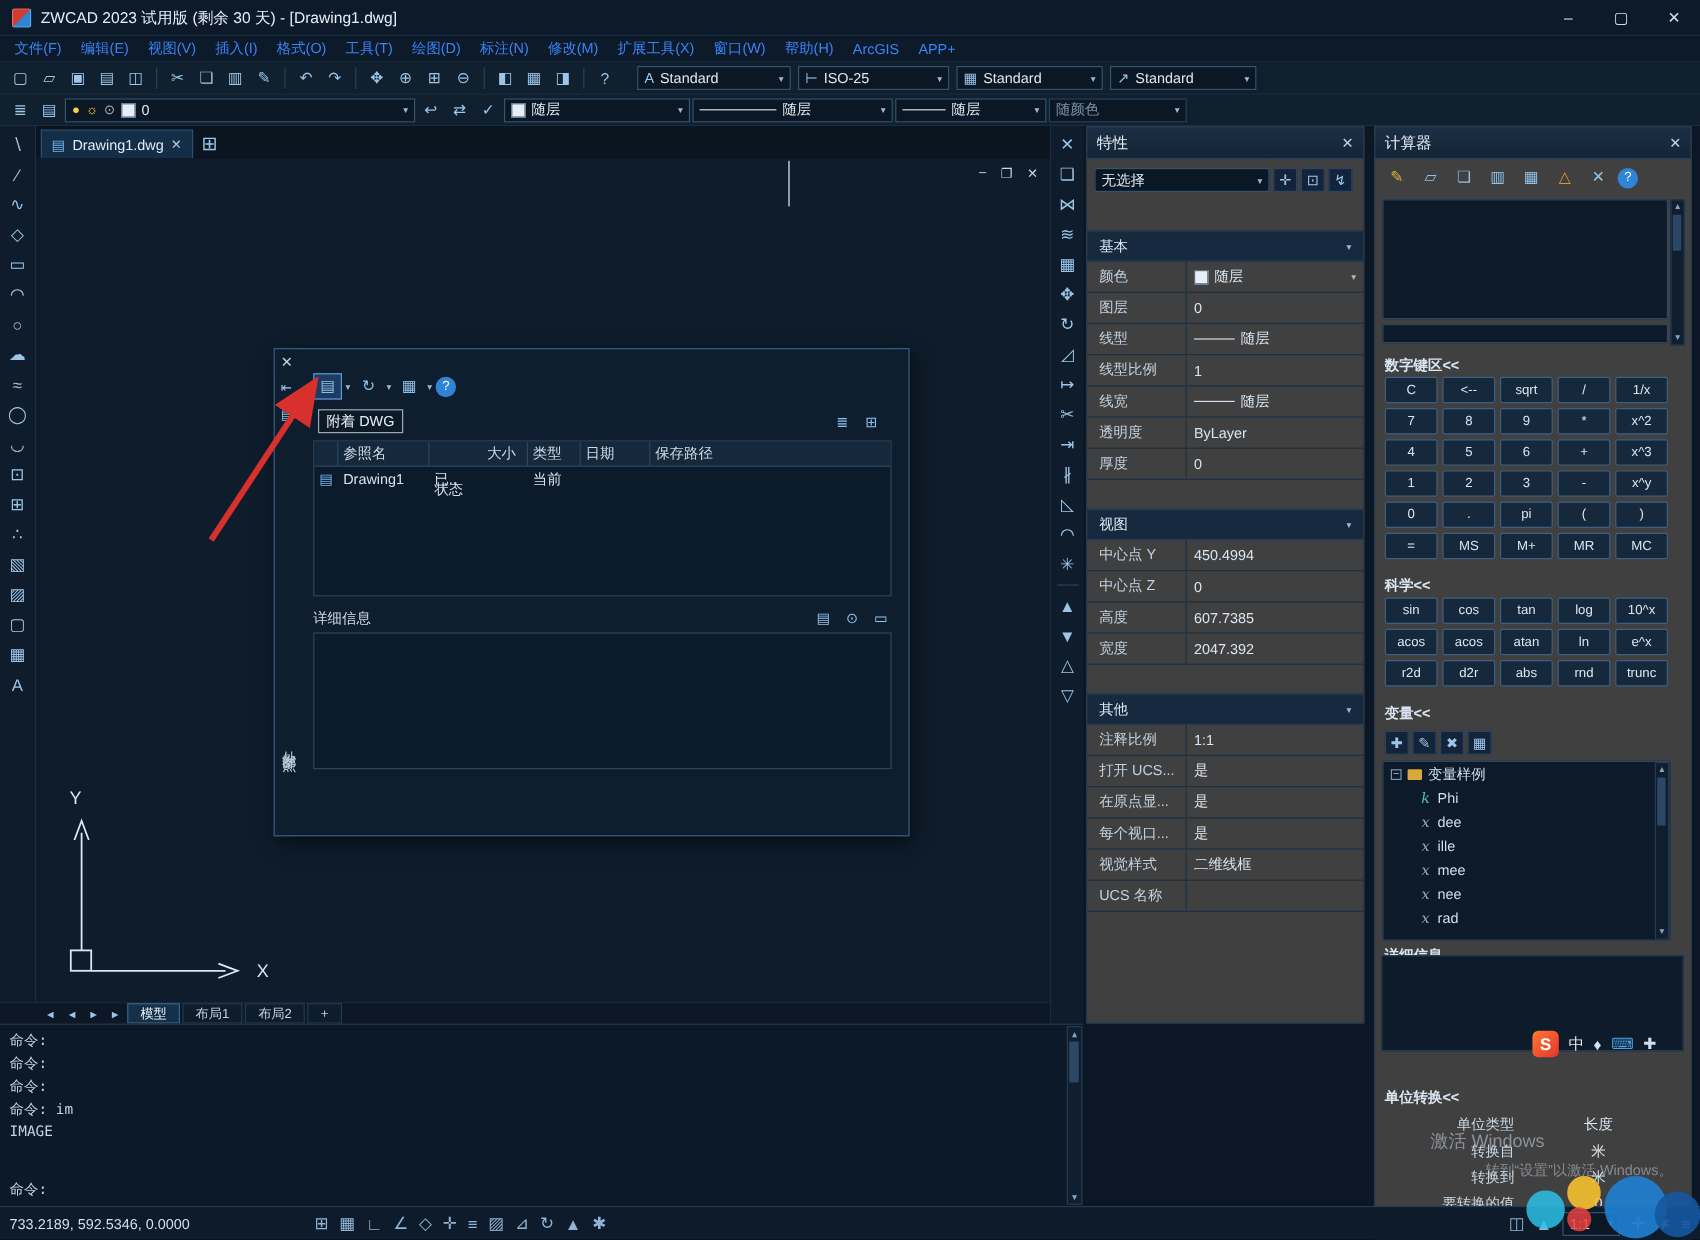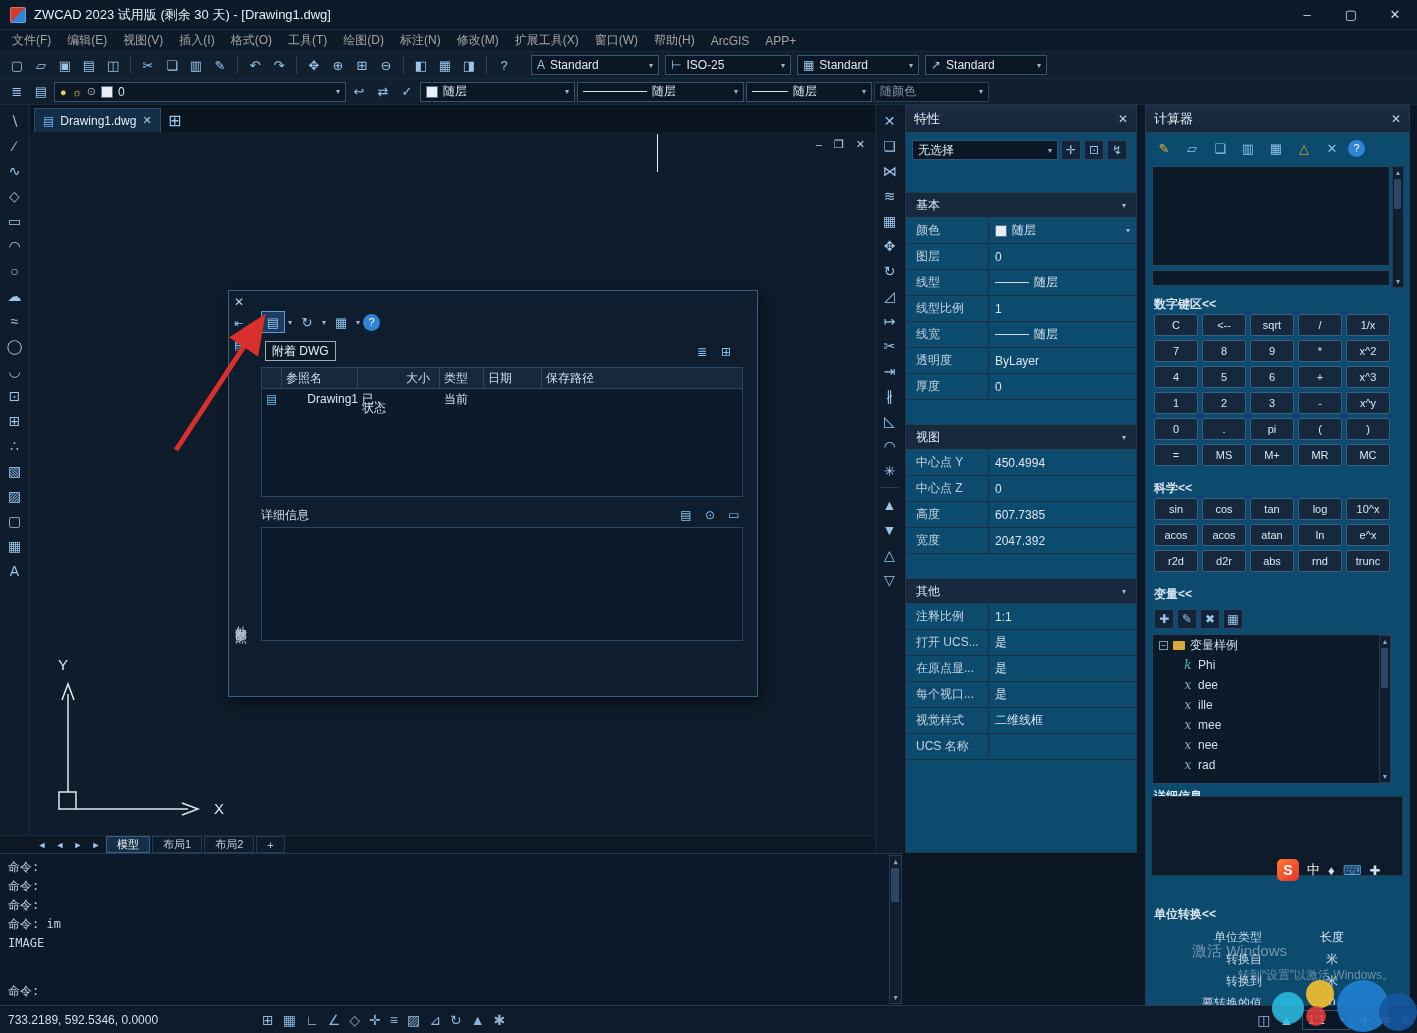--- a/index.html
+++ b/index.html
@@ -10,21 +10,21 @@
   .titlebar{position:absolute;left:0;top:0;width:100%;height:30px;background:#0d1a2a;
             display:flex;align-items:center;border-bottom:1px solid #1b2d42;box-sizing:border-box;}
   .logo{width:16px;height:16px;margin:0 8px 0 10px;border-radius:2px;flex:none;
         background:linear-gradient(135deg,#d23b32 0 48%,#2f84d6 52% 100%);
         box-shadow:inset 0 0 0 1px rgba(255,255,255,.25);}
   .title-text{font-size:13px;color:#e6eef6;white-space:nowrap;}
   .winbtns{margin-left:auto;display:flex;}
   .winbtn{width:44px;height:30px;display:flex;align-items:center;justify-content:center;color:#cfdcea;font-size:13px;}
   .menubar{position:absolute;left:0;top:30px;width:100%;height:22px;background:#0d1a2a;display:flex;
            align-items:center;padding-left:4px;border-bottom:1px solid #16283c;box-sizing:border-box;}
-  .menu-item{padding:0 8px;font-size:12px;color:#a3a3a3;height:100%;display:flex;align-items:center;white-space:nowrap;}
+  .menu-item{padding:0 8px;font-size:12px;color:#3b82f6;height:100%;display:flex;align-items:center;white-space:nowrap;}
 
   
   .toolbar{position:absolute;left:0;width:100%;background:#10202f;display:flex;align-items:center;
            padding-left:6px;gap:2px;border-bottom:1px solid #1a2c40;box-sizing:border-box;}
   #toolbar1{top:52px;height:27px;}
   #toolbar2{top:79px;height:26px;}
   .ibtn{width:22px;height:20px;display:inline-flex;align-items:center;justify-content:center;
         color:#9cc5e8;font-size:13px;flex:none;}
   .tb-sep{width:1px;height:18px;background:#26405c;margin:0 4px;flex:none;}
   .combo{display:inline-flex;align-items:center;height:20px;background:#0b1724;border:1px solid #33536f;
@@ -76,21 +76,21 @@
             font-size:7px;color:#8aa4bd;}
   .sb-thumb{position:absolute;left:1px;width:calc(100% - 3px);background:#2b4764;border-radius:1px;}
   .statusbar{position:absolute;left:0;top:1005px;width:100%;height:28px;background:#0e1b2a;border-top:1px solid #23394f;
              font-size:12px;color:#d2dfec;box-sizing:border-box;}
   .status-coords{position:absolute;left:8px;top:7px;}
   .status-center{position:absolute;left:262px;top:0;height:100%;display:flex;align-items:center;gap:9px;}
   .st-ic{color:#8fb4d6;font-size:14px;}
   .status-right{position:absolute;right:8px;top:0;height:100%;display:flex;align-items:center;gap:9px;}
 
   
-  .side-panel{position:absolute;background:#0c4a6e;border:1px solid #24384e;box-sizing:border-box;}
+  .side-panel{position:absolute;background:#404040;border:1px solid #24384e;box-sizing:border-box;}
   #props-panel{left:905px;top:105px;width:232px;height:748px;overflow:hidden;}
   #calc-panel{left:1145px;top:105px;width:265px;height:928px;overflow:hidden;}
   .panel-h{height:26px;background:linear-gradient(#1c2e44,#142538);display:flex;align-items:center;
            padding:0 8px;font-size:13px;color:#e6eef6;border-bottom:1px solid #2a415c;}
   .panel-x{margin-left:auto;color:#c3d2e1;font-size:12px;}
   .selector-row{position:absolute;left:6px;top:34px;display:flex;gap:3px;align-items:center;}
   .sel-combo{width:146px;}
   .mini-btn{width:20px;height:20px;display:flex;align-items:center;justify-content:center;color:#9cc5e8;
             border:1px solid #2b4560;background:#13243a;font-size:12px;box-sizing:border-box;}
   #props-sections{position:absolute;left:0;top:58px;right:0;}
@@ -371,21 +371,21 @@
           <div class="xh-cell" style="width: 20px;"></div>
           <div class="xh-cell" style="width: 76px;">参照名</div>
           <div class="xh-cell" style="width: 44px; margin-top: 40px;">状态</div>
           <div class="xh-cell" style="width: 38px;">大小</div>
           <div class="xh-cell" style="width: 44px;">类型</div>
           <div class="xh-cell" style="width: 58px;">日期</div>
           <div class="xh-cell" style="flex: 1 1 0%; border-right: none;">保存路径</div>
         </div>
         <div class="x-row">
           <div class="x-cell" style="width: 20px;"><span style="color: rgb(111, 179, 232);">▤</span></div>
-          <div class="x-cell" style="width: 76px; text-align: right;">Drawing1</div>
+          <div class="x-cell" style="width: 76px;">Drawing1</div>
           <div class="x-cell" style="width: 44px;">已..</div>
           <div class="x-cell" style="width: 38px;"></div>
           <div class="x-cell" style="width: 44px;">当前</div>
           <div class="x-cell" style="width: 58px;"></div>
           <div class="x-cell" style="flex: 1 1 0%;"></div>
         </div>
       </div>
     <div class="xref-details-bar">
       <span>详细信息</span>
       <div class="xref-details-icons" id="xref-details-icons">

